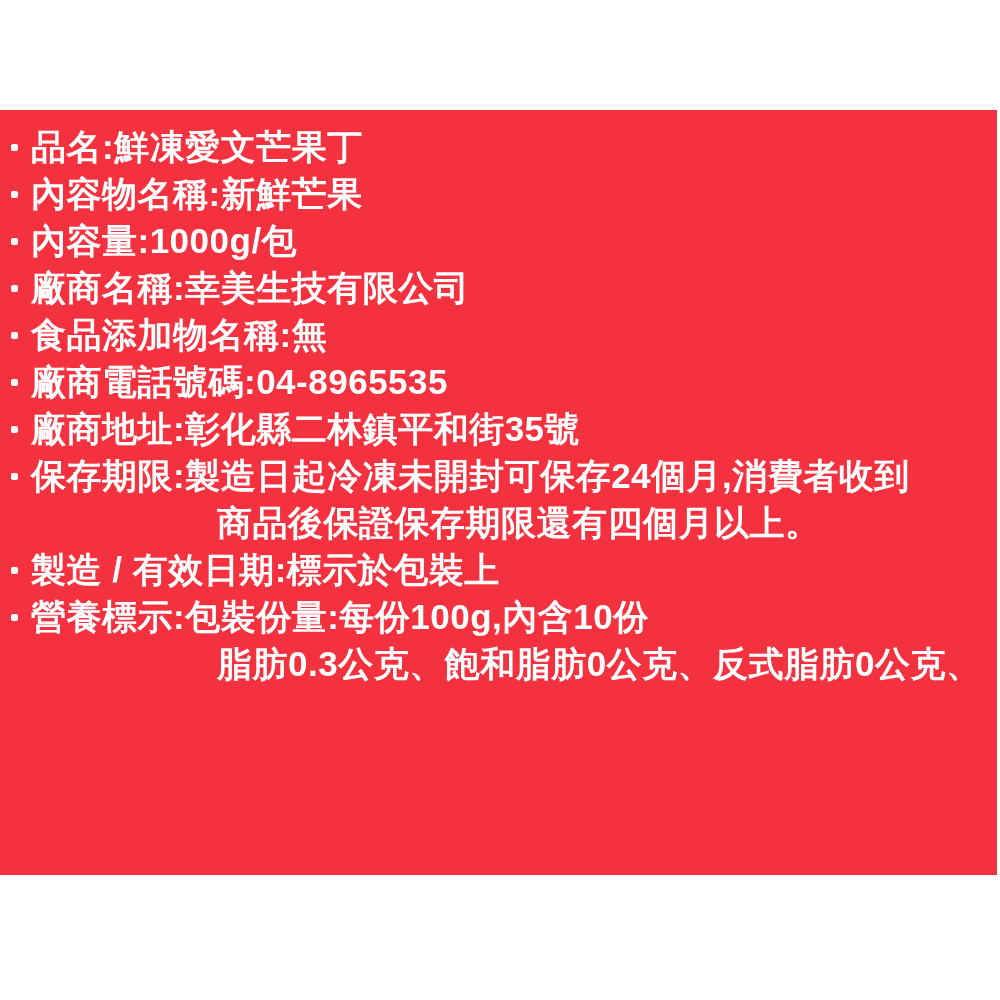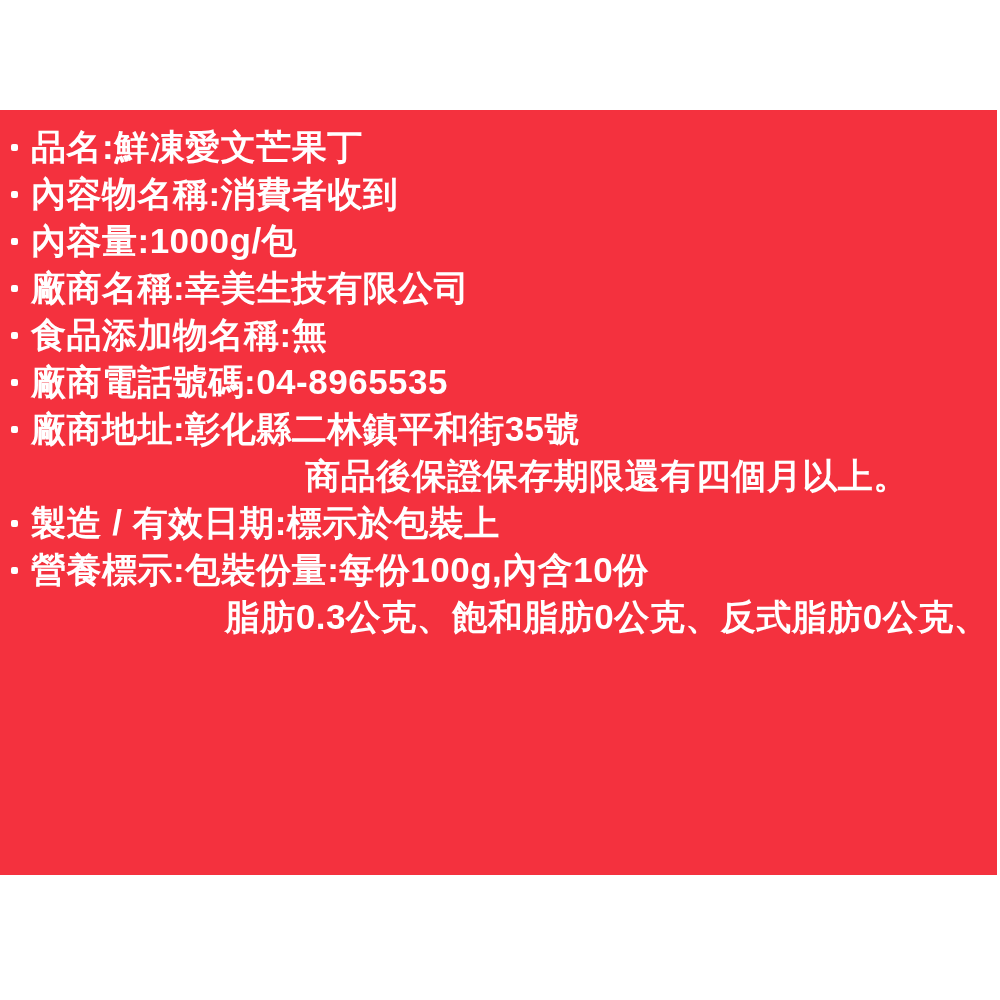--- a/index.html
+++ b/index.html
@@ -42,35 +42,35 @@
     position: absolute;
     left: 11px;
     top: 21px;
     width: 7px;
     height: 7px;
     background: #ffffff;
     border-radius: 2px;
   }
   .line.cont {
     padding-left: 217px;
-    text-align: center;
   }
 </style>
 </head>
 <body>
 
 <div class="page" style="background: rgb(255, 255, 255);">
   <div class="panel" style="background: rgb(244, 49, 62);">
     <div class="content" id="spec-list" style="color: rgb(255, 255, 255);">
         <div class="line"><span class="bullet"></span><span>品名:鮮凍愛文芒果丁</span></div>
-        <div class="line"><span class="bullet"></span><span>內容物名稱:消費者收到</span></div>
+        <div class="line"><span class="bullet"></span><span>內容物名稱:新鮮芒果</span></div>
         <div class="line"><span class="bullet"></span><span>內容量:1000g/包</span></div>
         <div class="line"><span class="bullet"></span><span>廠商名稱:幸美生技有限公司</span></div>
         <div class="line"><span class="bullet"></span><span>食品添加物名稱:無</span></div>
         <div class="line"><span class="bullet"></span><span>廠商電話號碼:04-8965535</span></div>
         <div class="line"><span class="bullet"></span><span>廠商地址:彰化縣二林鎮平和街35號</span></div>
+        <div class="line"><span class="bullet"></span><span>保存期限:製造日起冷凍未開封可保存24個月,消費者收到</span></div>
         <div class="line cont"><span>商品後保證保存期限還有四個月以上。</span></div>
         <div class="line"><span class="bullet"></span><span>製造 / 有效日期:標示於包裝上</span></div>
         <div class="line"><span class="bullet"></span><span>營養標示:包裝份量:每份100g,內含10份</span></div>
         <div class="line cont"><span>脂肪0.3公克、飽和脂肪0公克、反式脂肪0公克、</span></div>
       </div>
   </div>
 </div>
 
 </body></html>

